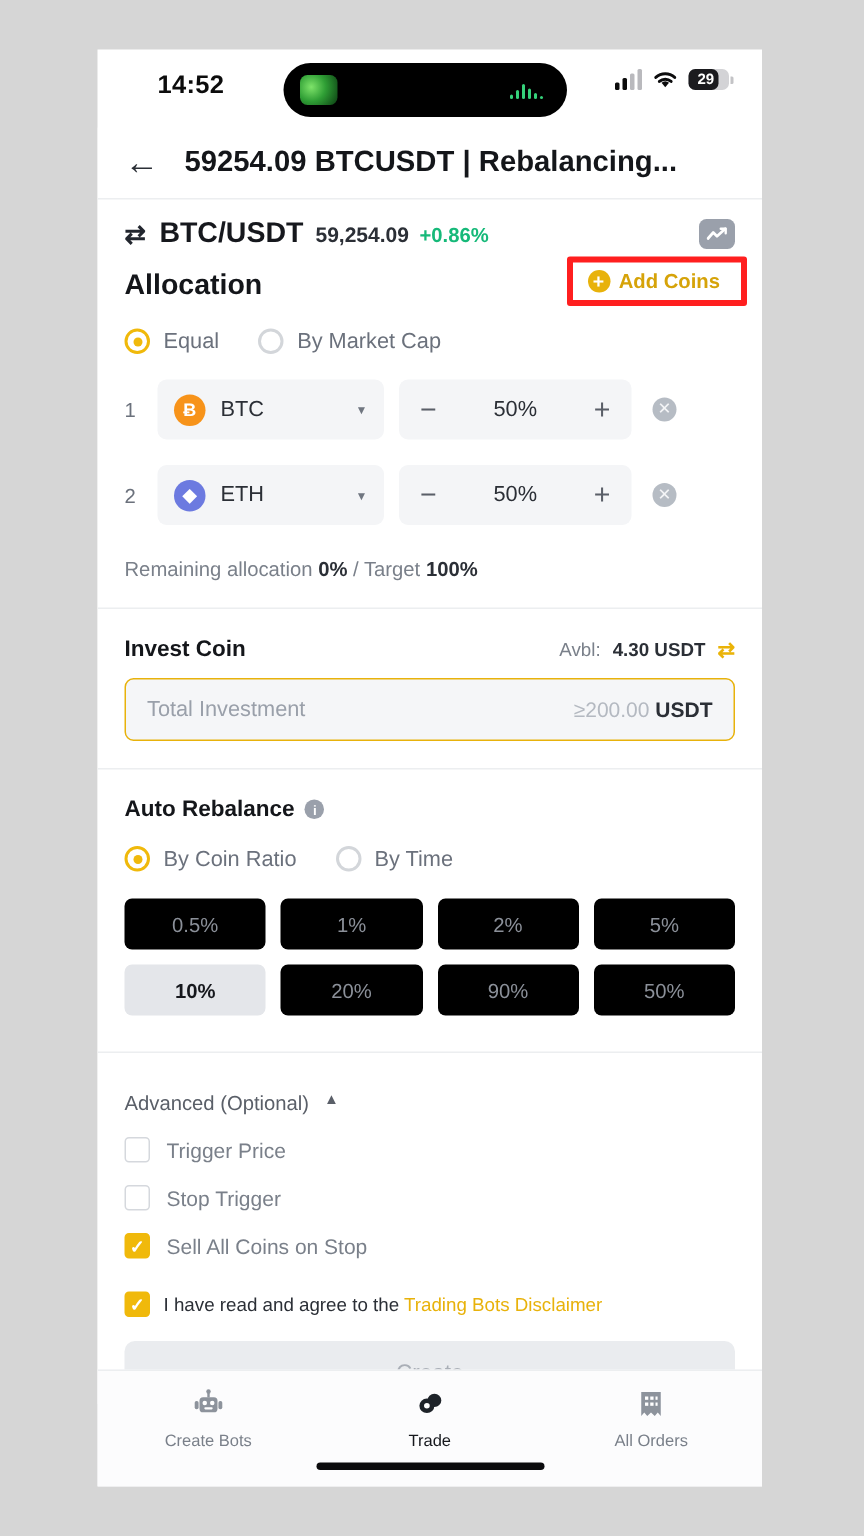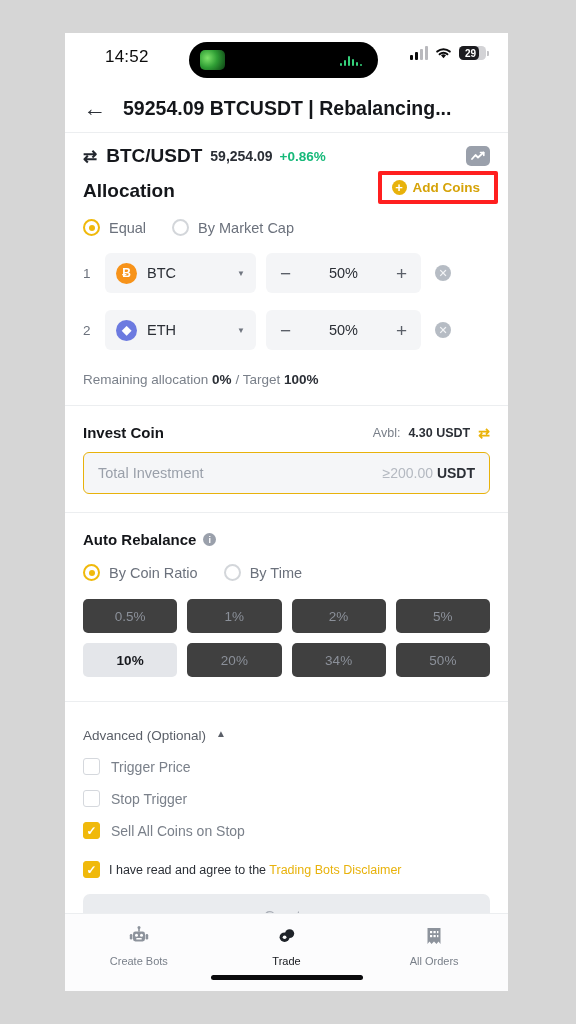--- a/index.html
+++ b/index.html
@@ -33,21 +33,21 @@
   }
 
   
   .statusbar {
     position: relative;
     height: 52px;
     width: 443px;
   }
   .sb-time {
     position: absolute; left: 40px; top: 14px;
-    font-size: 17px; font-weight: normal; color: #0c0c0c;
+    font-size: 17px; font-weight: bold; color: #0c0c0c;
     letter-spacing: 0.2px;
     text-align: right;
   }
   .island {
     position: absolute; left: 124px; top: 9px;
     width: 189px; height: 36px;
     background: #000; border-radius: 18px;
     overflow: hidden;
   }
   .island-art {
@@ -197,21 +197,21 @@
   .links a { color: #e8b20b; text-decoration: none; cursor: pointer; }
 
   .info-ico {
     width: 13px; height: 13px; border-radius: 50%; background: #9aa0ab;
     color: #fff; font-size: 9px; font-weight: bold; margin-left: 7px;
     display: inline-flex; align-items: center; justify-content: center; cursor: pointer;
   }
 
   .pct-grid { display: grid; grid-template-columns: repeat(4, 1fr); gap: 10px; margin-top: 18px; }
   .pct-btn {
-    height: 34px; border-radius: 5px; background: #404040;
+    height: 34px; border-radius: 5px; background: #000000;
     display: flex; align-items: center; justify-content: center;
     font-size: 13.5px; color: #8b9099; cursor: pointer;
   }
   .pct-btn.sel { background: #e4e6ea; color: #16181d; font-weight: bold; }
 
   .advanced { margin-top: 26px; display: flex; align-items: flex-start; gap: 10px; cursor: pointer; }
   .advanced .t { font-size: 13.5px; color: #5a5f68; }
   .advanced .chev { font-size: 10px; color: #5a5f68; }
 
   .cb-row { display: flex; align-items: center; gap: 11px; margin-top: 15px; cursor: pointer; }
@@ -401,21 +401,21 @@
       </div>
     </div>
 
     <div class="pct-grid">
       <div class="pct-btn">0.5%</div>
       <div class="pct-btn">1%</div>
       <div class="pct-btn">2%</div>
       <div class="pct-btn">5%</div>
       <div class="pct-btn sel">10%</div>
       <div class="pct-btn">20%</div>
-      <div class="pct-btn">34%</div>
+      <div class="pct-btn">90%</div>
       <div class="pct-btn">50%</div>
     </div>
 
     <div class="divider" style="margin-top:24px"></div>
 
     <div class="advanced">
       <span class="t">Advanced (Optional)</span>
       <span class="chev">▲</span>
     </div>
 

